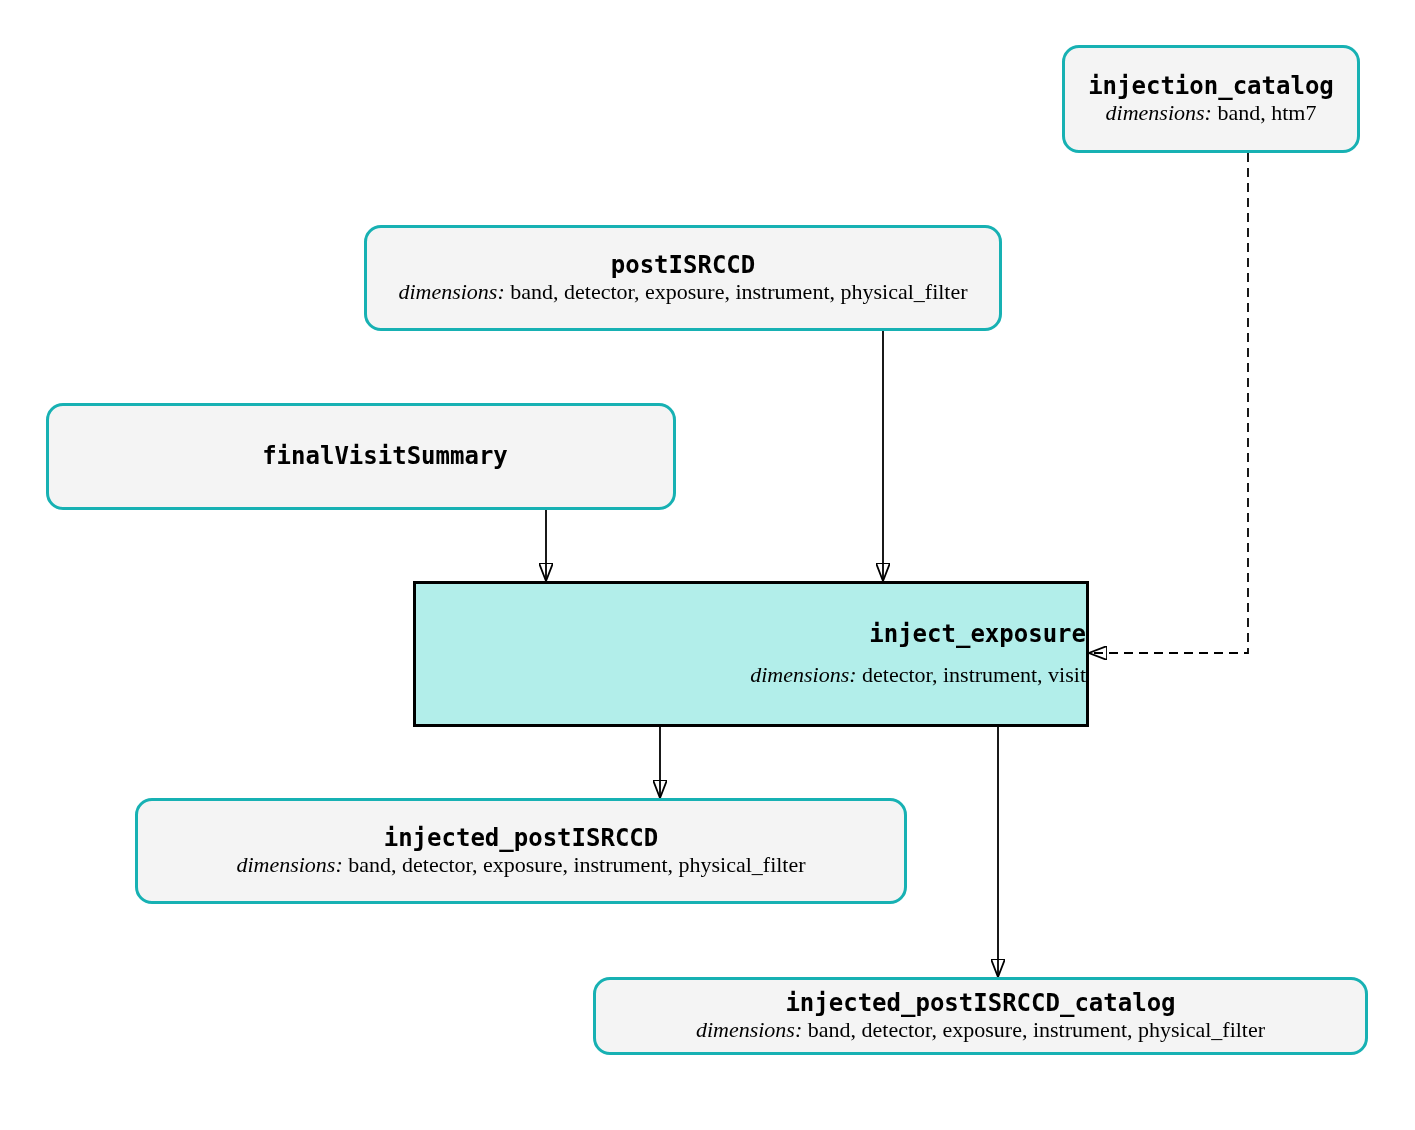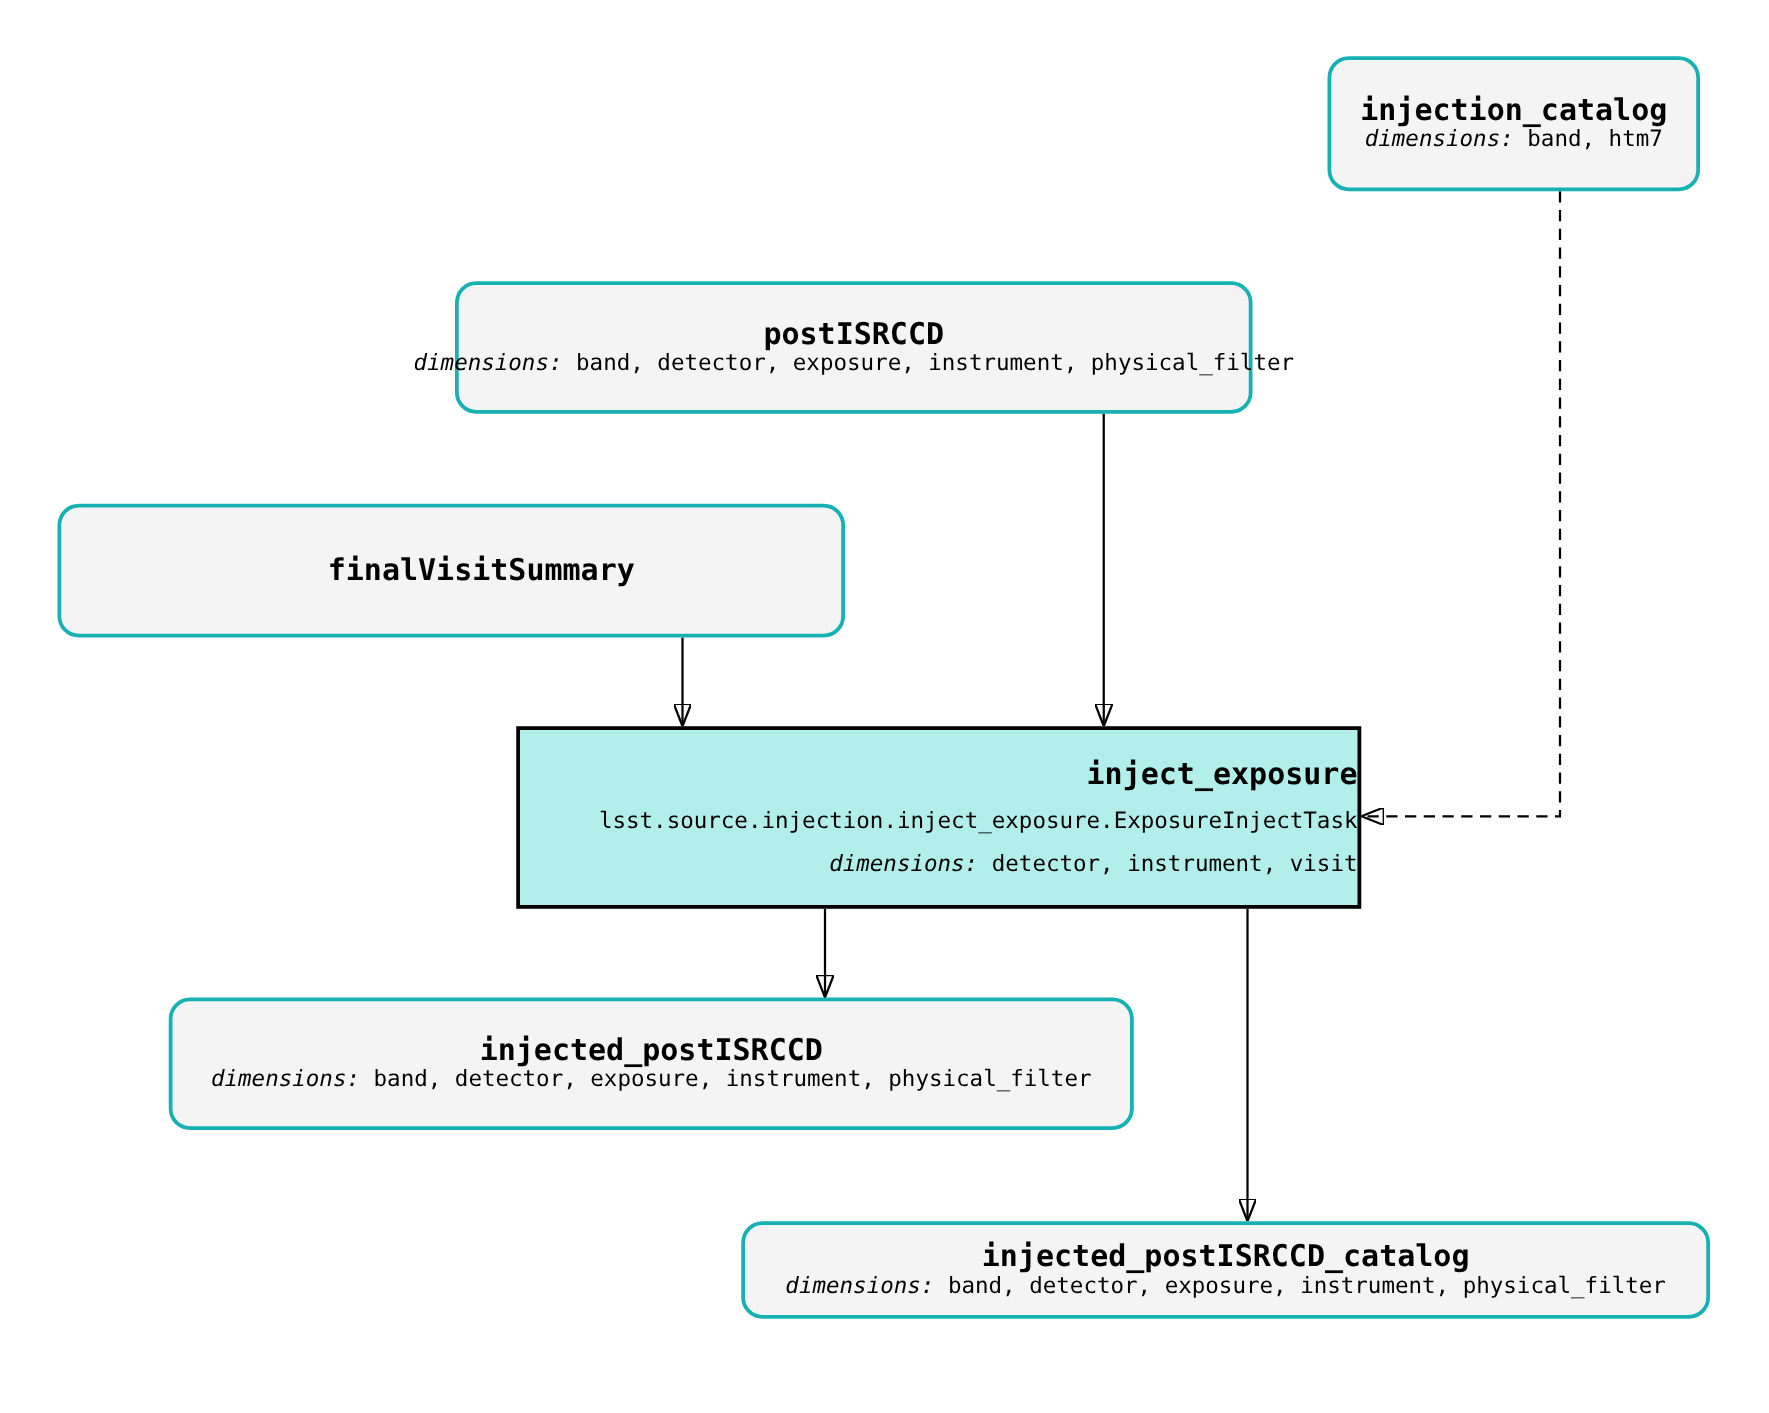--- a/index.html
+++ b/index.html
@@ -57,22 +57,23 @@
     border: 3px solid var(--task_border);
     border-radius: 0;
     gap: 14px;
   }
   .node-title {
     font-weight: bold;
     font-size: 24px;
     white-space: nowrap;
   }
   .node-sub {
-    font-size: 18px;
+    font-size: 22px;
     white-space: nowrap;
+    font-family: Liberation Serif, serif;
   }
   .dims-label {
     font-style: italic;
   }
 </style>
 </head>
 <body>
 
 <div class="canvas">
 
@@ -104,21 +105,20 @@
       <span class="dims-values">band, detector, exposure, instrument, physical_filter</span>
     </div>
   </div>
 
   <div class="node dataset" style="left:46px; top:403px; width:630px; height:107px;padding-left:48px;">
     <div class="node-title">finalVisitSummary</div>
   </div>
 
   <div class="node task" style="left:413px; top:581px; width:676px; height:146px;align-items:flex-end;">
     <div class="node-title">inject_exposure</div>
-    <div class="node-sub">lsst.source.injection.inject_exposure.ExposureInjectTask</div>
     <div class="node-sub">
       <span class="dims-label">dimensions:</span>
       <span class="dims-values">detector, instrument, visit</span>
     </div>
   </div>
 
   <div class="node dataset" style="left:135px; top:798px; width:772px; height:106px;text-align:center;">
     <div class="node-title">injected_postISRCCD</div>
     <div class="node-sub">
       <span class="dims-label">dimensions:</span>

